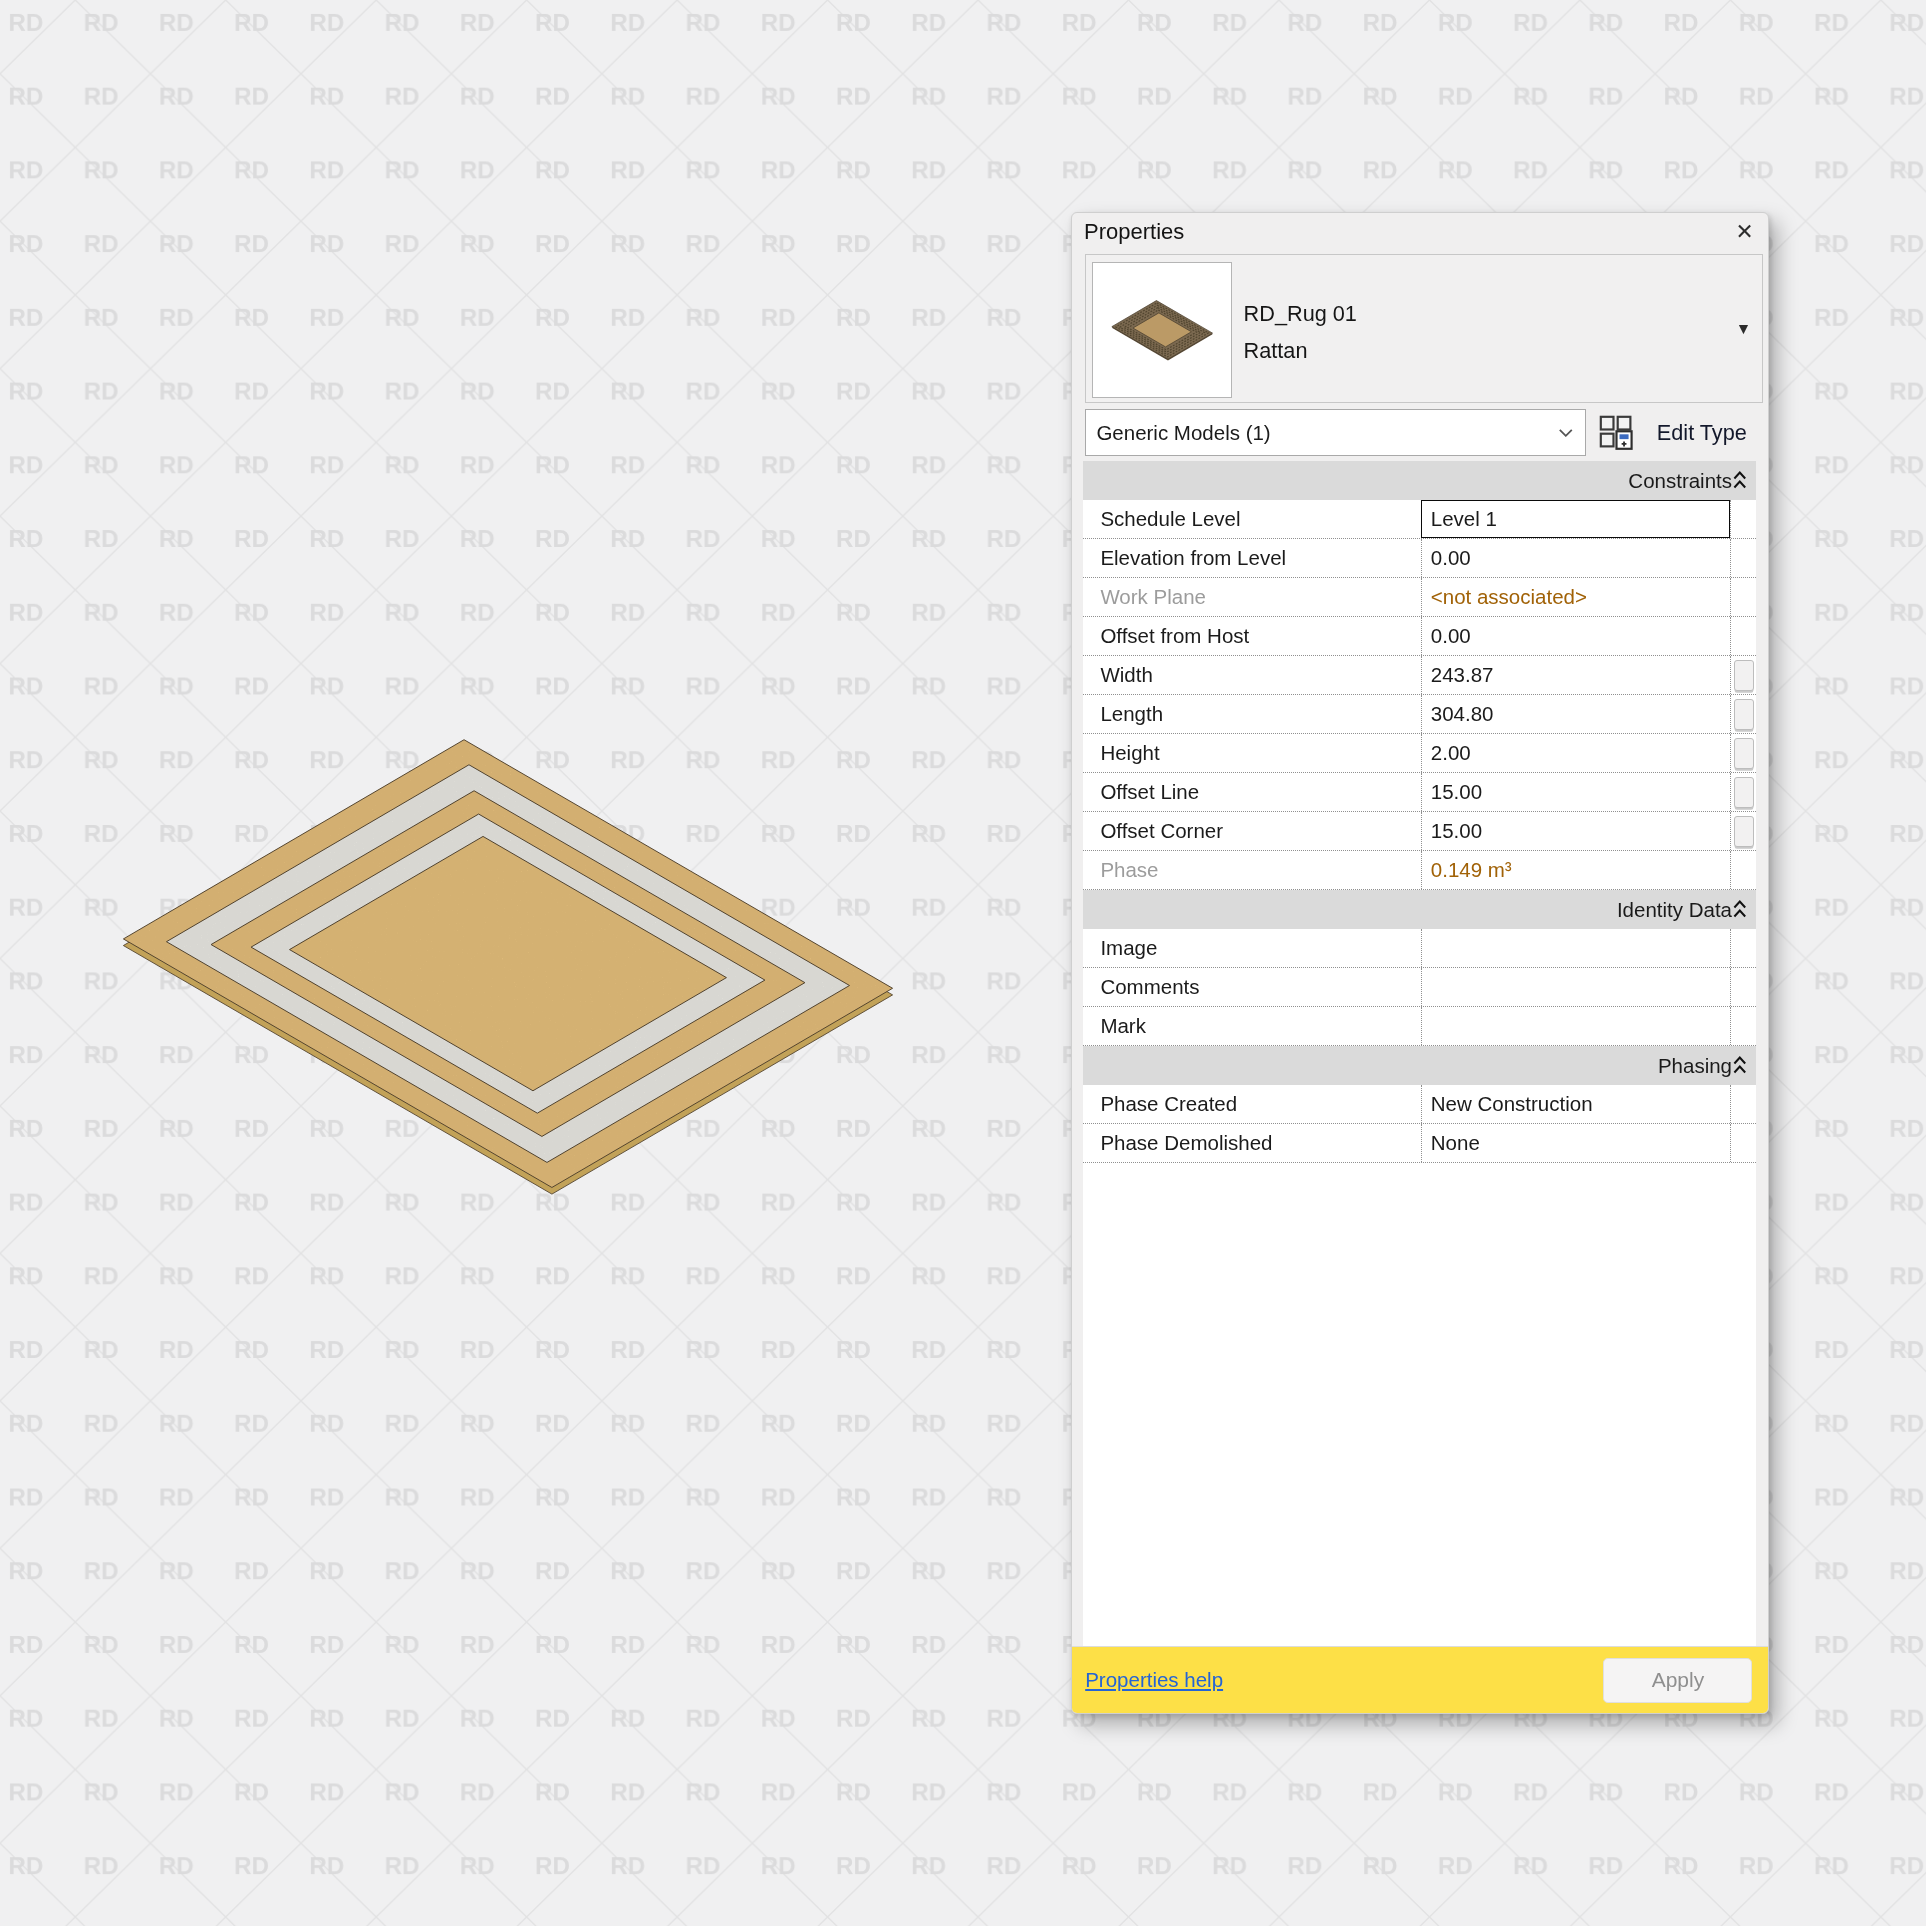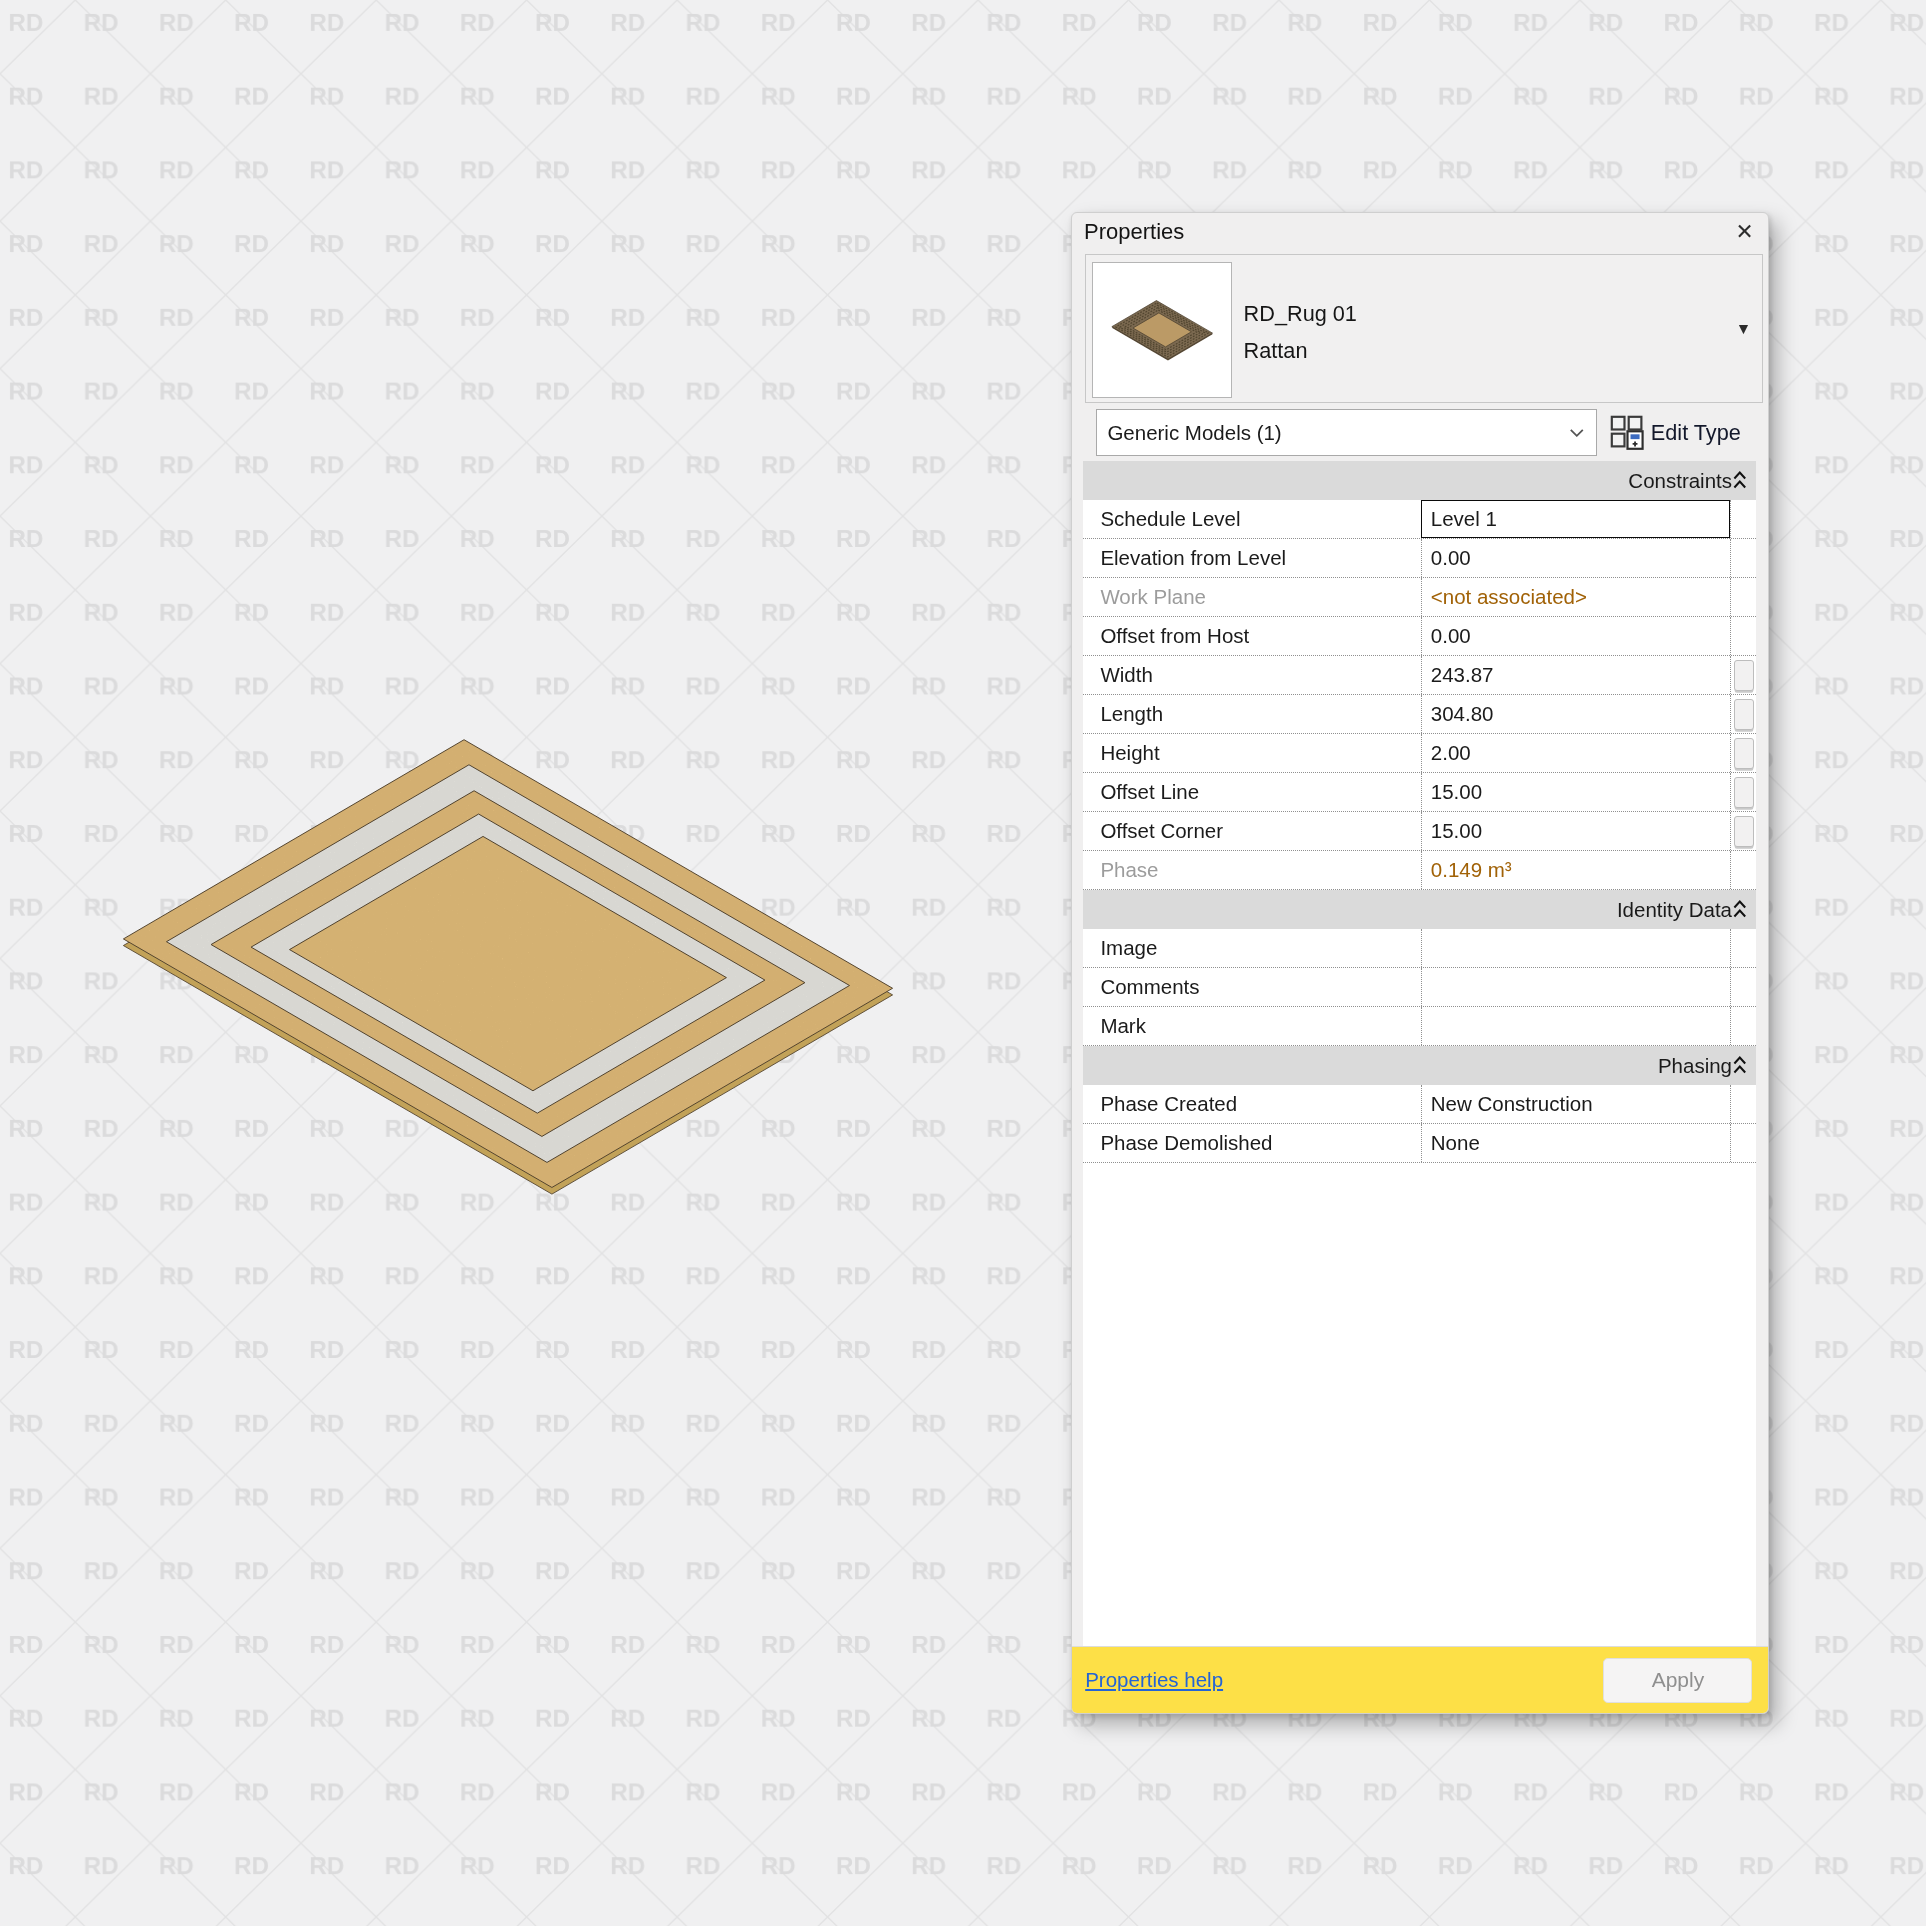--- a/index.html
+++ b/index.html
@@ -34,23 +34,23 @@
     background: #ffffff; border: 0.6px solid #b5b5b5; }
   .fam-names { position: absolute; left: 158px; top: 40px; }
   .fam-names .l1, .fam-names .l2 { font-size: 21.7px; line-height: 37px; color: #161616; }
   .sel-drop { position: absolute; right: 10.8px; top: 50%; transform: translateY(-50%);
     font-size: 15.6px; color: #2b2b2b; cursor: pointer; }
 
   .type-row { position: absolute; left: 12.6px; right: 12.6px; top: 196px; height: 47px;
     display: flex; align-items: center; }
   .type-select { flex: 0 0 501px; height: 47px; background: #fff; border: 0.6px solid #a9a9a9;
     display: flex; align-items: center; justify-content: space-between;
-    padding: 0 10.8px; font-size: 20.5px; color: #1b1b1b; cursor: pointer; margin-left: 11px; }
+    padding: 0 10.8px; font-size: 20.5px; color: #1b1b1b; cursor: pointer; }
   .type-select .chev { color: #555; }
-  .edit-type { display: flex; align-items: center; gap: 6px; margin-left: 13.2px;
+  .edit-type { display: flex; align-items: center; gap: 23px; margin-left: 13.2px;
     cursor: pointer; font-size: 21.7px; color: #13182b; }
 
   .grid { position: absolute; left: 11.4px; right: 12px; top: 248px; bottom: 67px;
     background: #ffffff; overflow: hidden; }
   .sec-h { height: 39px; background: #dadada; display: flex; align-items: center;
     justify-content: flex-end; padding: 0 8.4px 0 4.8px; }
   .sec-h .st { font-size: 20.5px; color: #1a1a1a; }
   .p-row { height: 39px; display: flex; border-bottom: 1.2px dotted #909090; background: #fff; }
   .cell-label { flex: 0 0 330px; display: flex; align-items: center; padding-left: 17px;
     font-size: 20.5px; color: #1b1b1b; }

